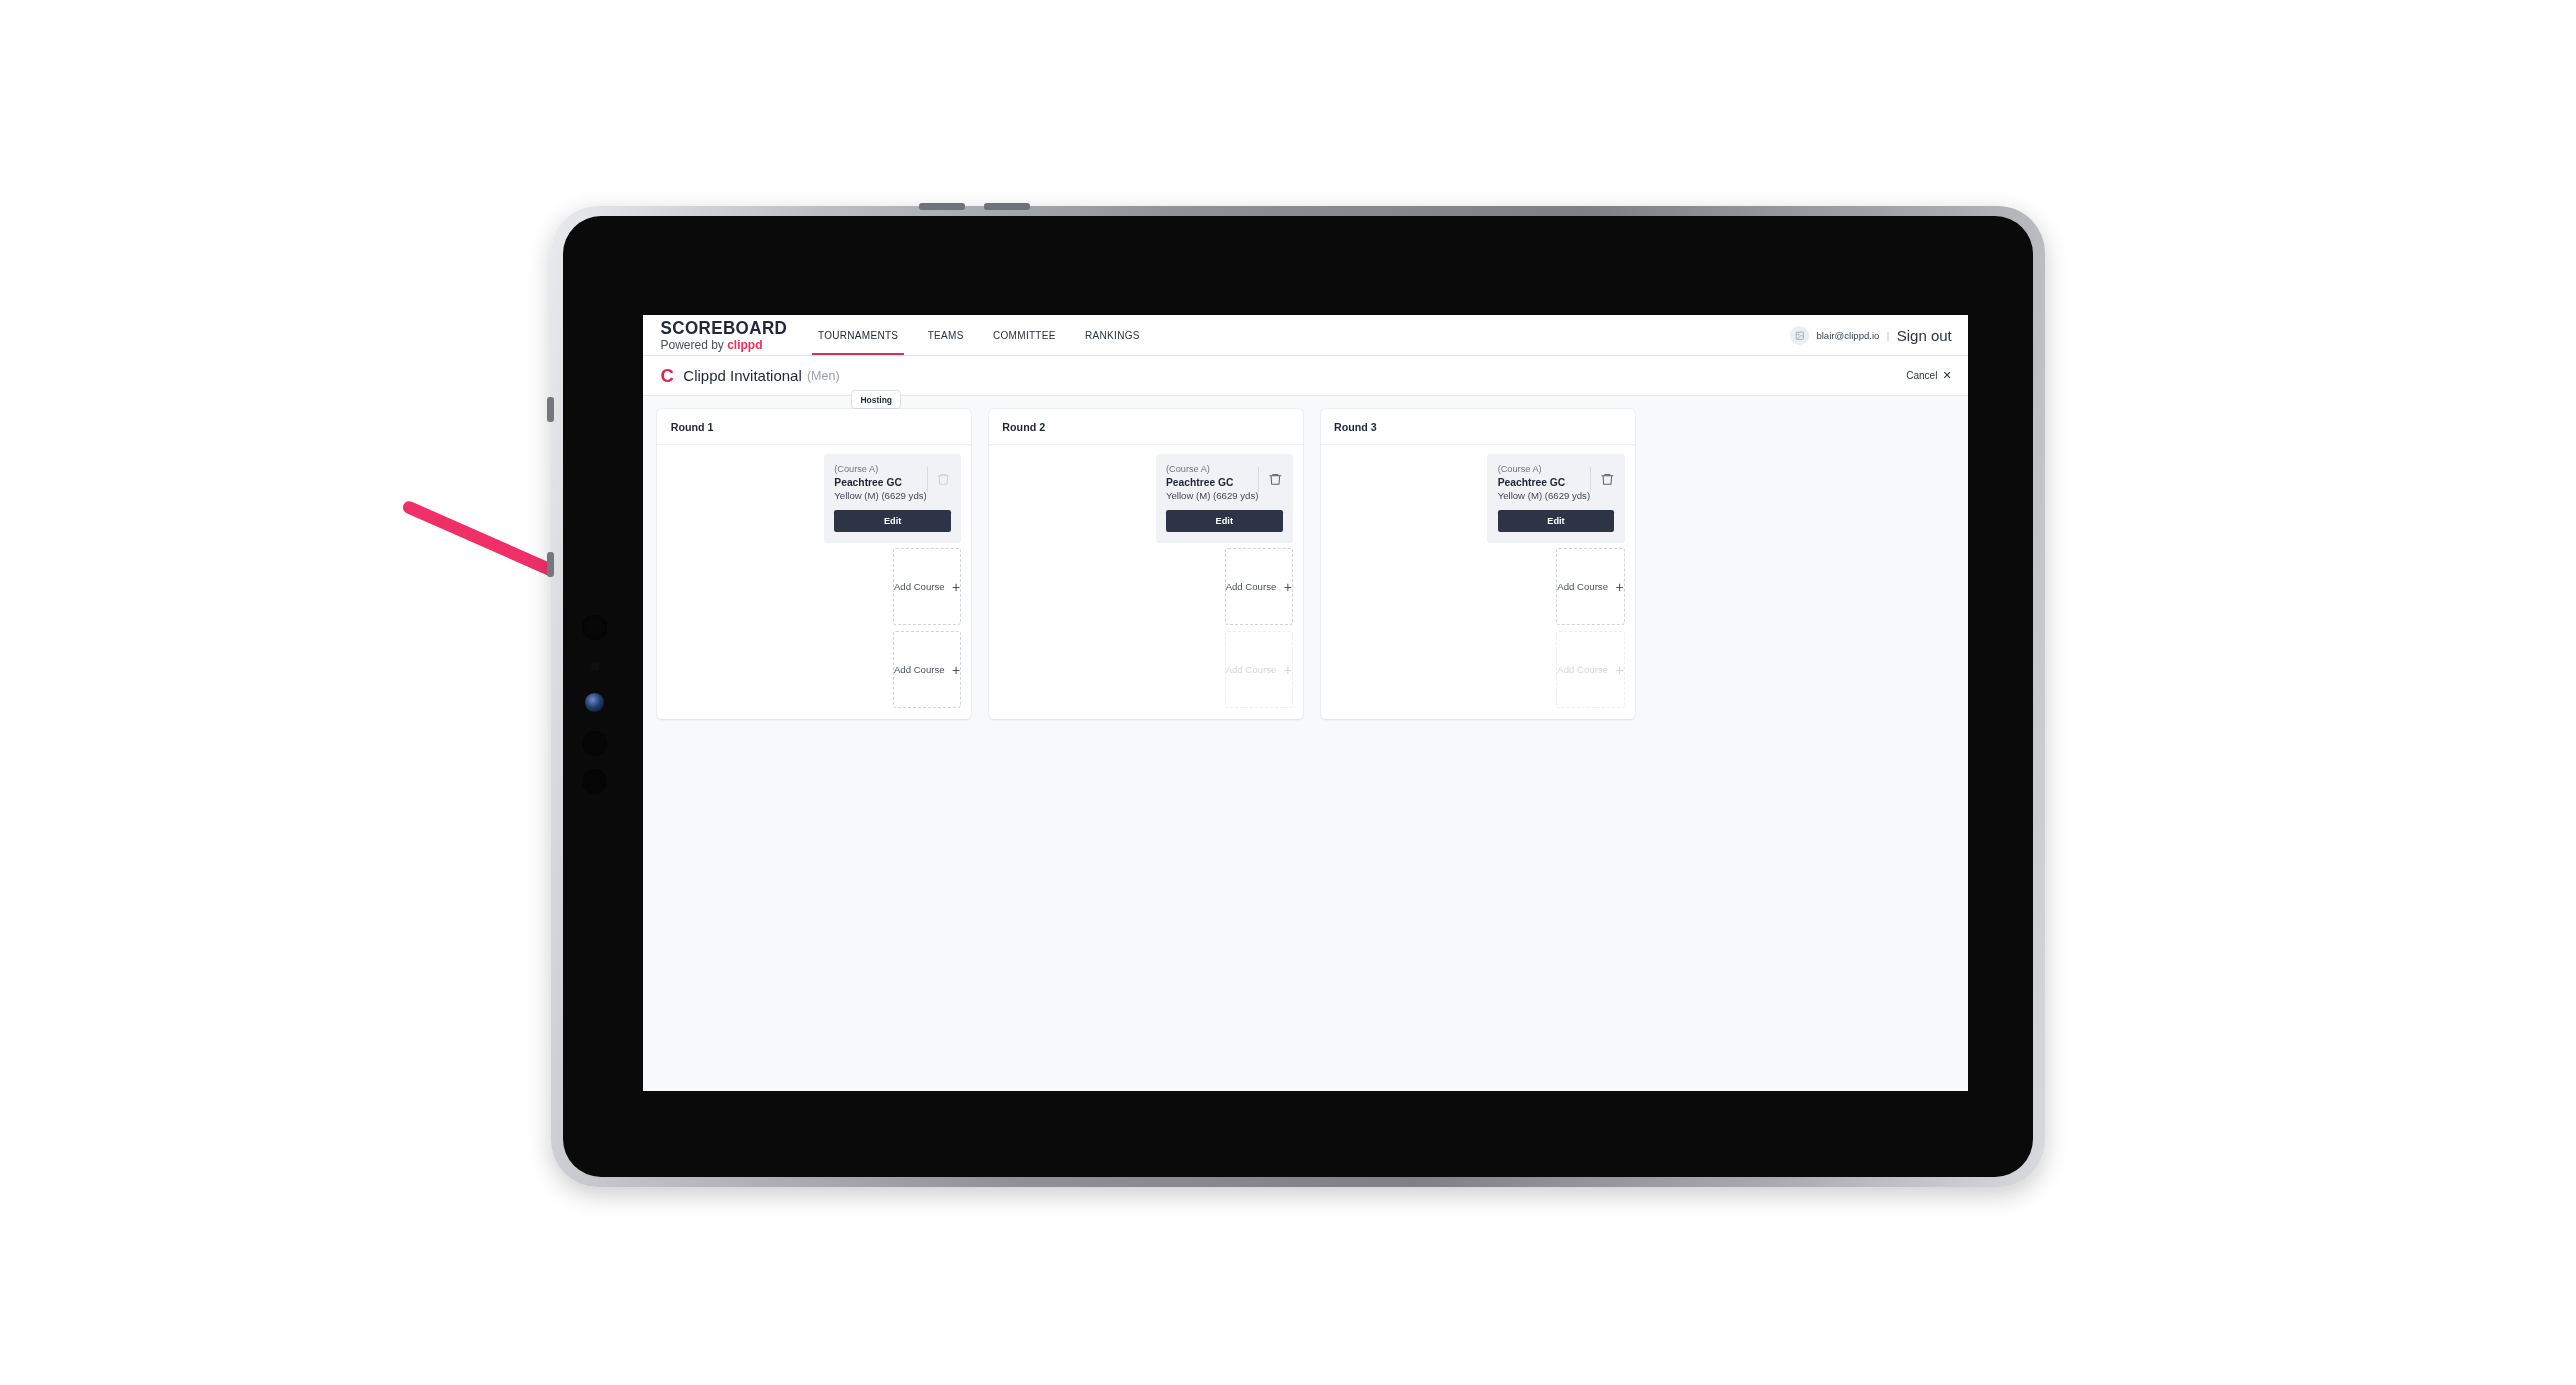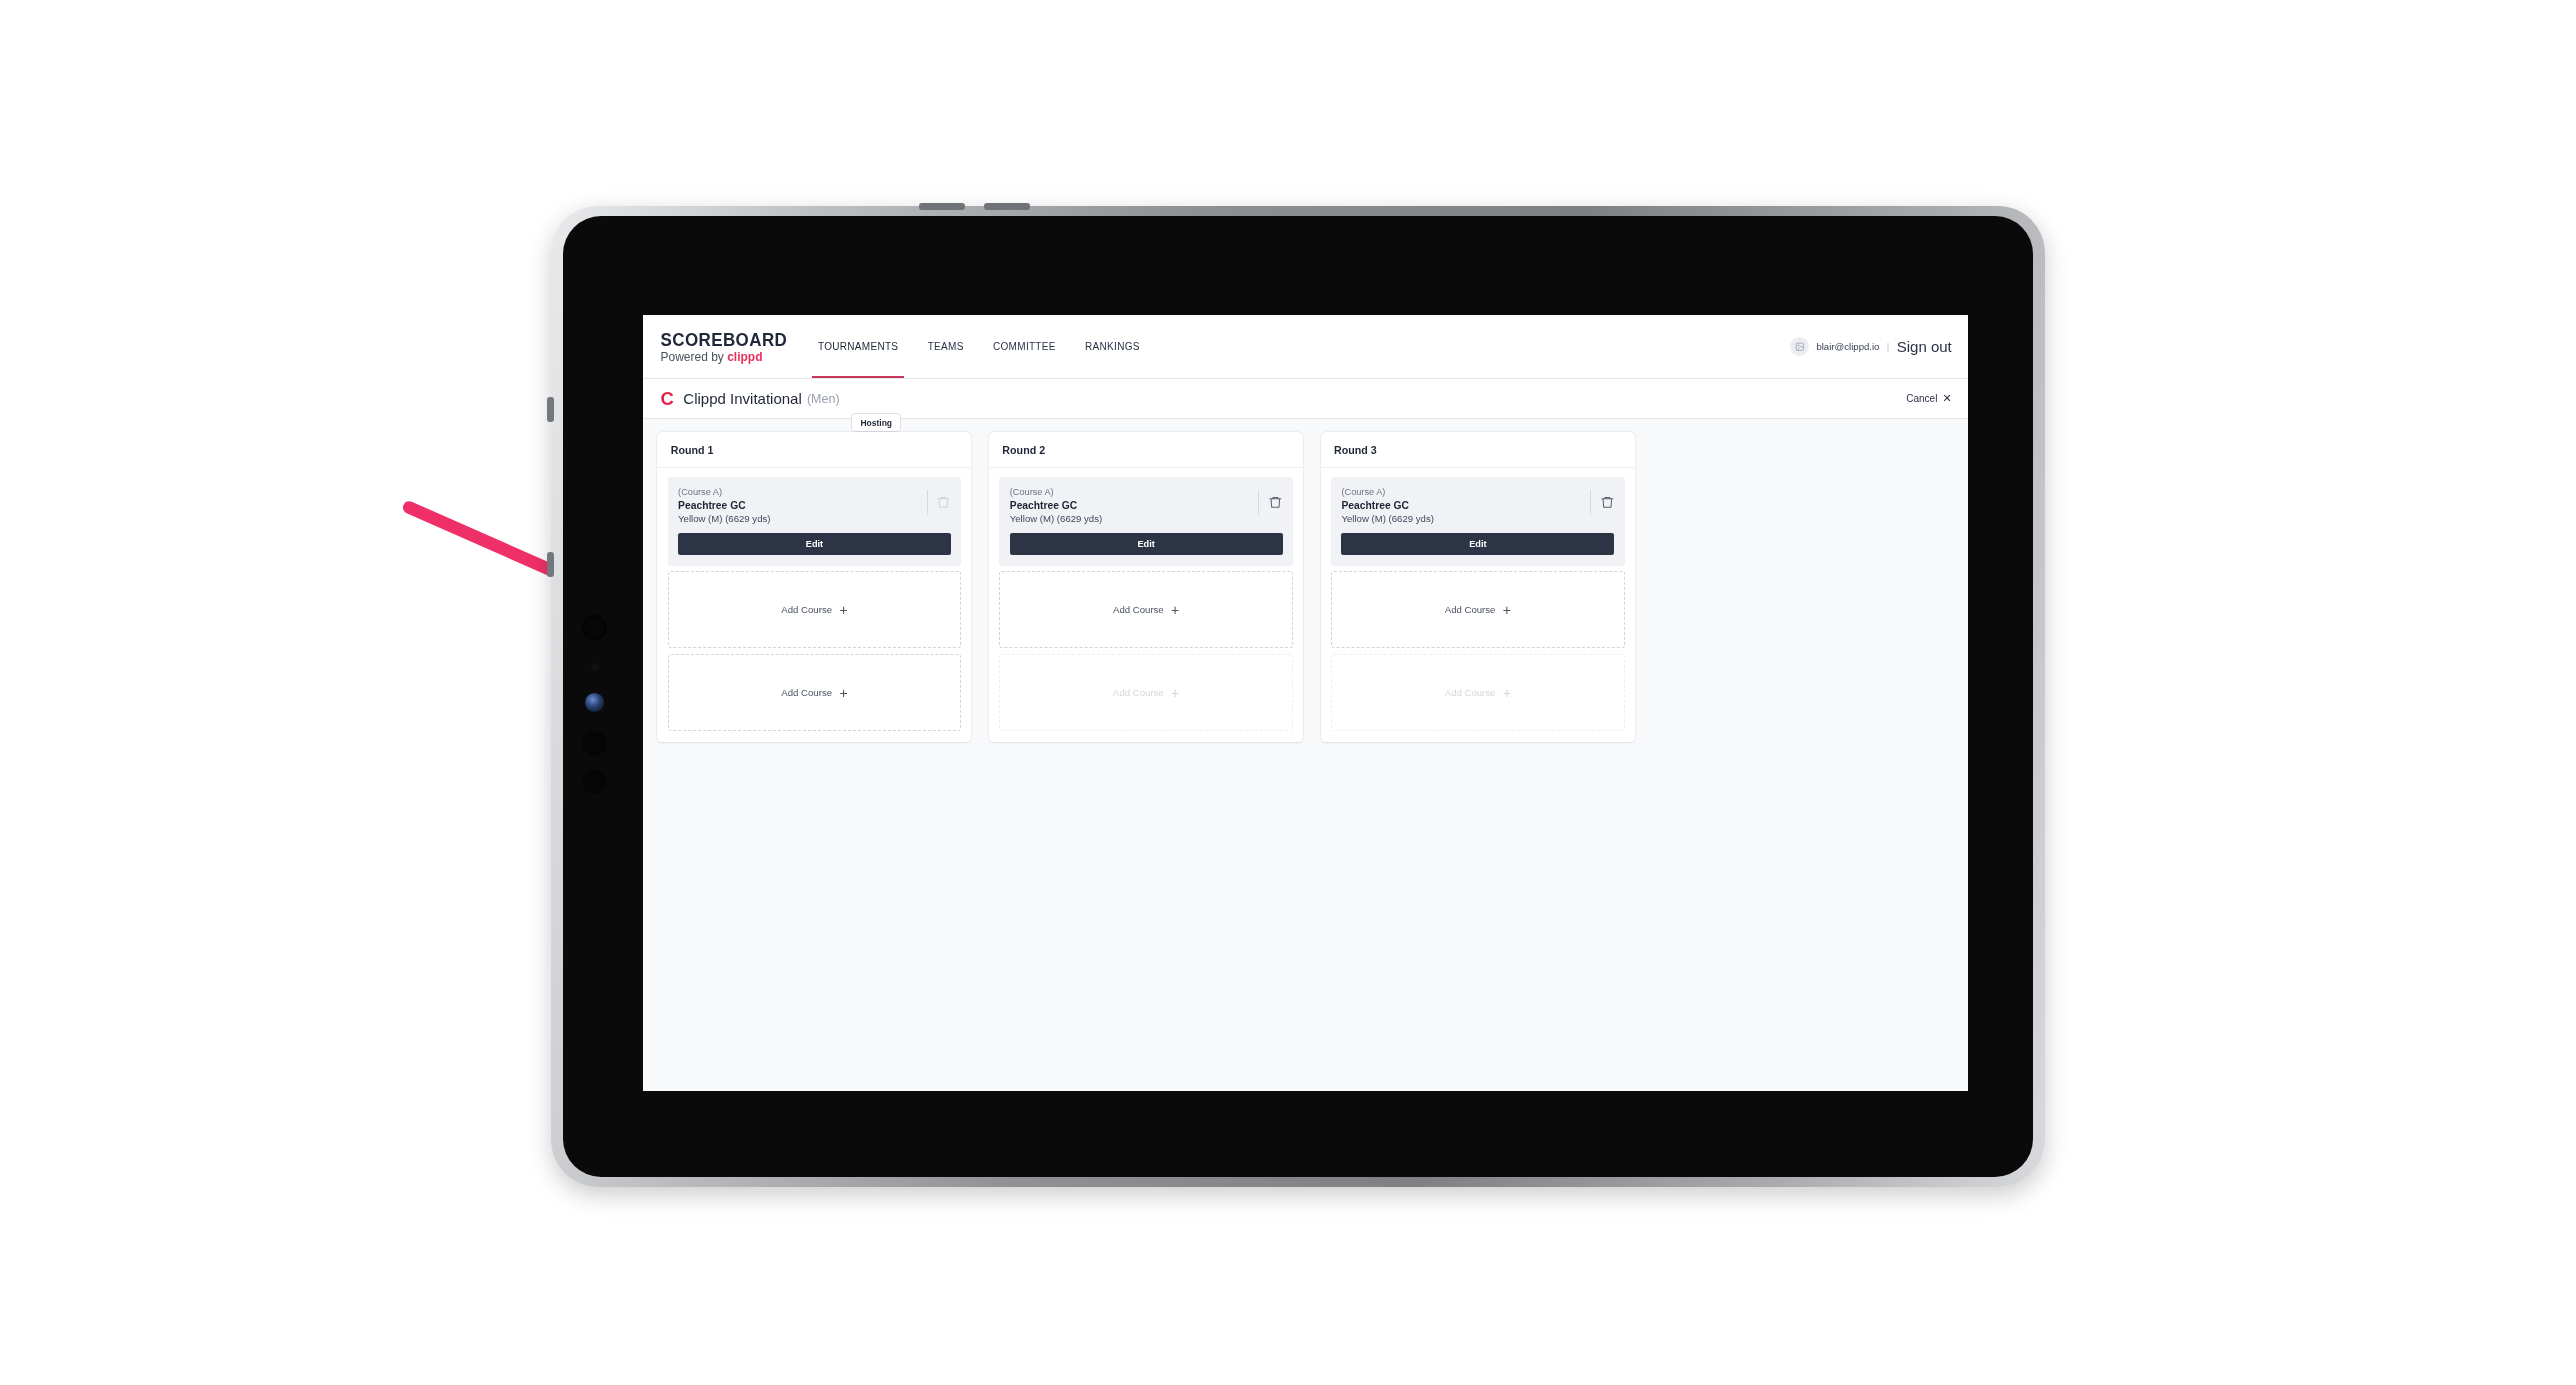--- a/index.html
+++ b/index.html
@@ -53,21 +53,21 @@
   
   #app {
     position: absolute; left: 80px; top: 99px;
     width: 1325px; height: 776px;
     background: #f8f9fb;
     overflow: hidden;
   }
 
   
   #topnav {
-    height: 64px; background: #ffffff; display: flex; align-items: stretch;
+    height: 41px; background: #ffffff; display: flex; align-items: stretch;
     border-bottom: 0.7px solid #e3e5e9;
   }
   #brand { display:flex; flex-direction: column; justify-content:center; padding: 0 16px 0 17.7px; }
   #brand-title {
     font-size: 17px; font-weight: 800; letter-spacing: 0.4px; color:#21283b;
     font-family: "Liberation Sans", sans-serif; transform: scaleY(1.12); transform-origin: left center;
   }
   #brand-sub { font-size: 12px; color:#4a5060; margin-top: 0; }
   #brand-sub .pk { color:#e8315c; font-weight:700; }
   #mainnav { display:flex; align-items: stretch; }
@@ -114,21 +114,21 @@
 
   
   #content { padding: 13.2px 14.7px; display:flex; gap: 17.7px; align-items: flex-start; }
   .round-col {
     width: 314px; background:#ffffff; border-radius: 5.2px;
     box-shadow: 0 0.7px 2.2px rgba(20,25,40,.09), 0 0 0 0.7px rgba(20,25,40,.035);
     overflow: hidden;
   }
   .round-head { padding: 11.8px 13.2px 11px; border-bottom: 0.7px solid #edeff3; }
   .round-title { font-size: 10.7px; font-weight: 700; color:#1f2636; }
-  .round-body { padding: 8.8px 10.3px 10.3px; display:flex; flex-direction:column; gap: 5.9px; }
+  .round-body { padding: 8.8px 10.3px 10.3px; display:flex; flex-direction:column; gap: 5.9px; align-items: flex-end; }
 
   .course-card { background:#f1f2f5; border-radius: 2.9px; padding: 9.6px 10.3px 10.3px; position: relative; }
   .course-top { display:flex; align-items: flex-start; }
   .course-info { flex: 1; }
   .course-label { font-size: 9.2px; color:#6d7483; margin-bottom: 2.9px; }
   .course-name { font-size: 10.3px; font-weight: 700; color:#1d2435; margin-bottom: 2.9px; }
   .course-tee { font-size: 9.6px; color:#404759; }
   .course-actions { display:flex; align-items:center; gap: 8.8px; padding-top: 2.9px; }
   .vbar { width:0.7px; height: 25px; background:#d6d9df; }
   .trash { width: 14.7px; height:14.7px; color:#5a6070; cursor:pointer; }

